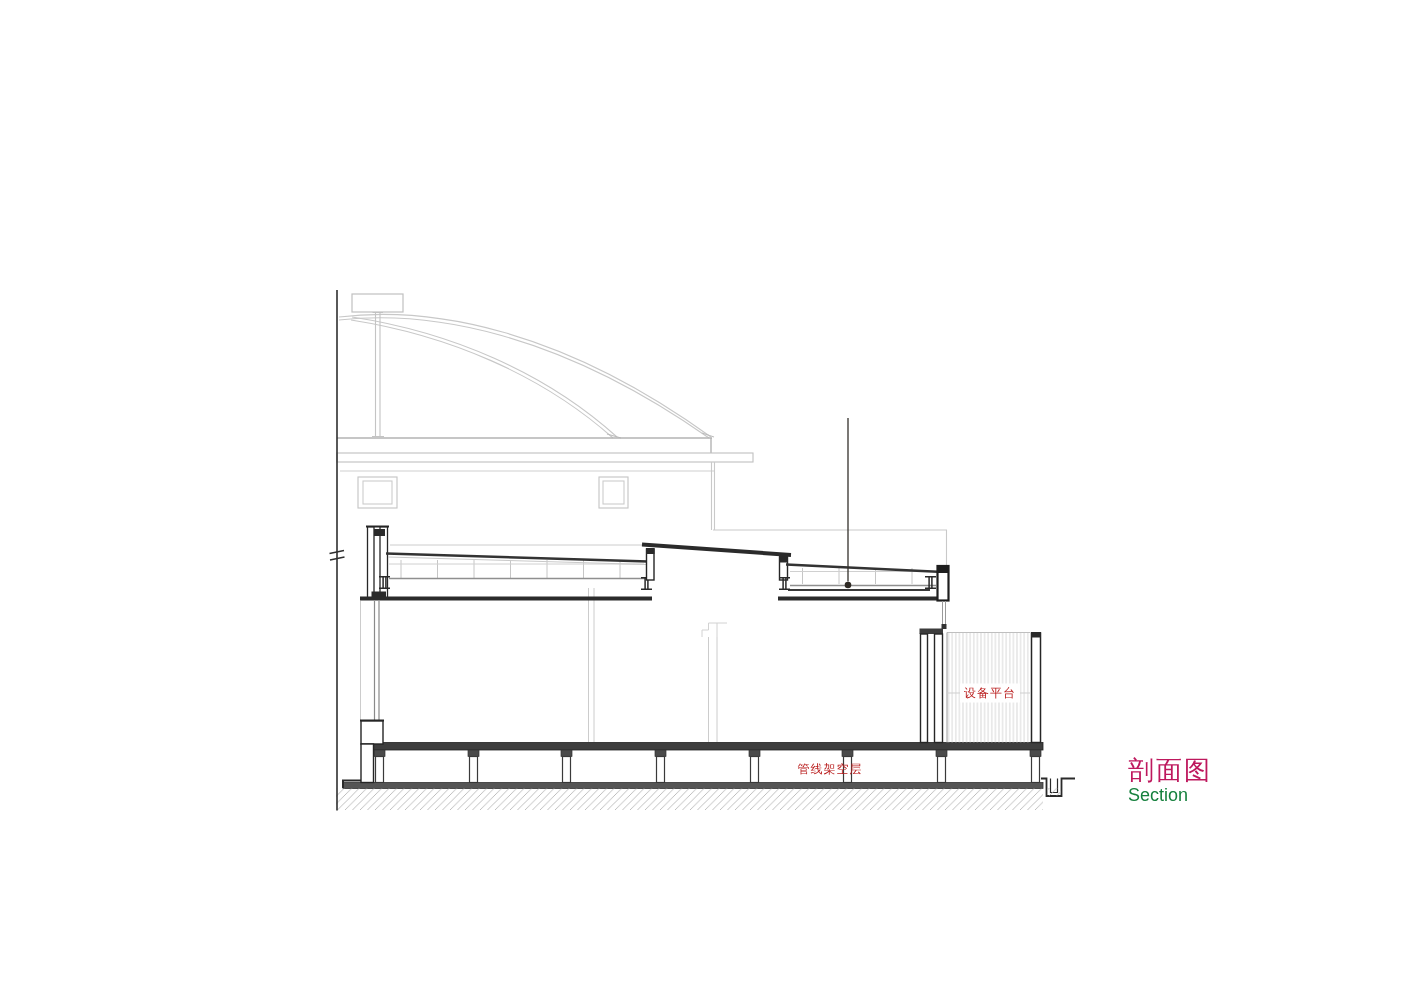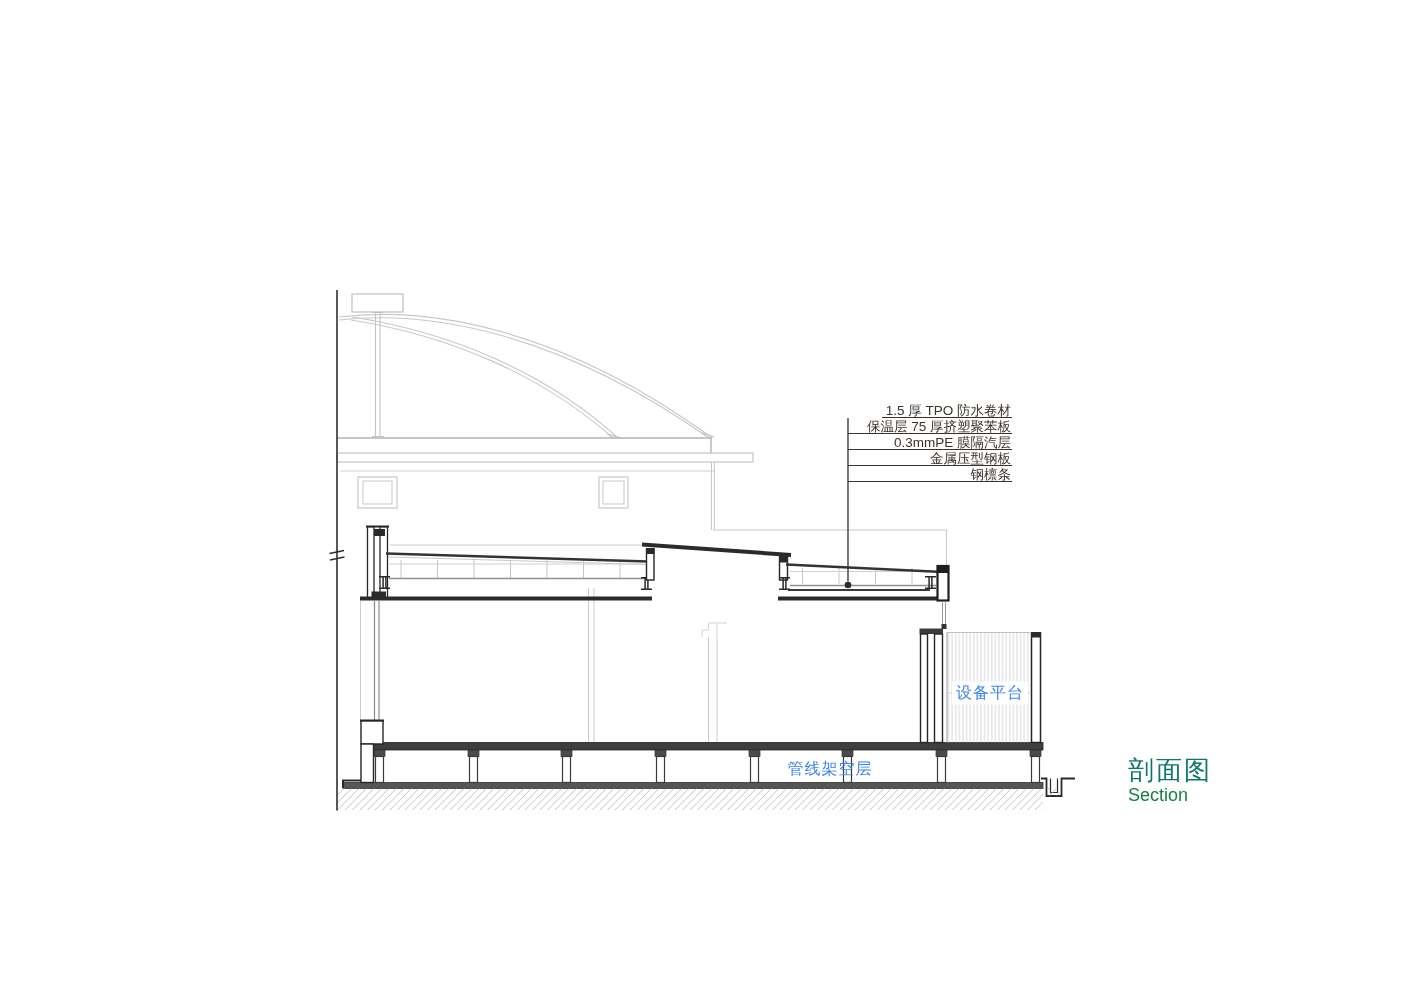--- a/index.html
+++ b/index.html
@@ -12,26 +12,26 @@
   .anno { position: absolute; left: 848px; top: 402px; width: 164px; color: #3a332c; }
   .anno-row {
     height: 16px; line-height: 17px; font-size: 13.5px; text-align: right;
     border-bottom: 1.2px solid #3a332c; white-space: nowrap; padding-right: 1px;
   }
   .anno-row:first-child { width: 130px; margin-left: 34px; }
 
   
   .space-label {
     position: absolute; transform: translate(-50%, -50%);
-    font-size: 16px; color: #3b82f6; white-space: nowrap; letter-spacing: 1px; text-align: center;
+    font-size: 12px; color: #b91c1c; white-space: nowrap; letter-spacing: 1px; text-align: center;
   }
   .space-label.boxed { background: #ffffff; padding: 1px 4px; }
 
   
-  .title-cn { position: absolute; left: 1128px; top: 753px; font-size: 26px; color: #0f766e; letter-spacing: 2px; }
+  .title-cn { position: absolute; left: 1128px; top: 753px; font-size: 26px; color: #be185d; letter-spacing: 2px; }
   .title-en { position: absolute; left: 1128px; top: 785px; font-size: 18px; color: #15803d; }
 </style>
 </head>
 <body>
 
 <div class="canvas">
 
   <svg width="1414" height="1000" viewBox="0 0 1414 1000">
     <defs>
       <pattern id="diagHatch" patternUnits="userSpaceOnUse" width="7.5" height="7.5">
@@ -193,27 +193,20 @@
       <line x1="848" y1="418" x2="848" y2="581.5" stroke="#33302b" stroke-width="1.3"></line>
       <circle cx="848" cy="585" r="3.3" fill="#2f2a24"></circle>
     </g>
 
     <g stroke="#2f2f2f" fill="none">
       <line x1="337" y1="290" x2="337" y2="810.5" stroke-width="1.6"></line>
       <path d="M329.5 553.5 L344 550.5 M330 560 L344.5 557" stroke-width="1.4"></path>
     </g>
   </svg>
 
-  <div class="anno">
-    <div class="anno-row">1.5 厚 TPO 防水卷材</div>
-    <div class="anno-row">保温层 75 厚挤塑聚苯板</div>
-    <div class="anno-row">0.3mmPE 膜隔汽层</div>
-    <div class="anno-row">金属压型钢板</div>
-    <div class="anno-row">钢檩条</div>
-  </div>
 
   <div class="space-label" style="left:804px; top:769px;margin-left:26px;">管线架空层</div>
 
   <div class="space-label boxed" style="left:990px; top:693px;">设备平台</div>
 
   <div class="title-cn">剖面图</div>
   <div class="title-en">Section</div>
 
 </div>
 

